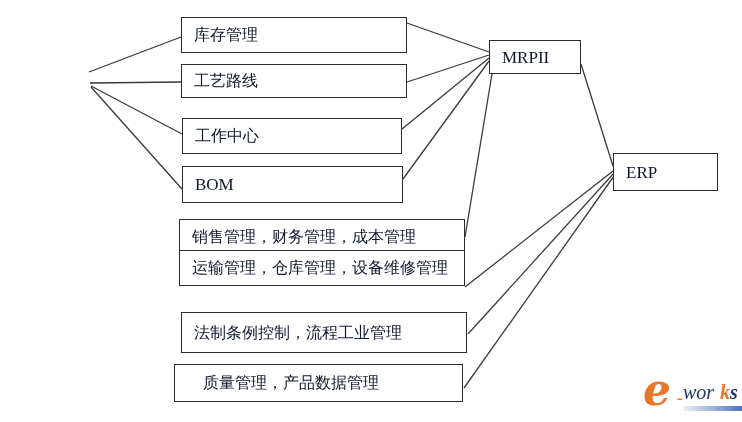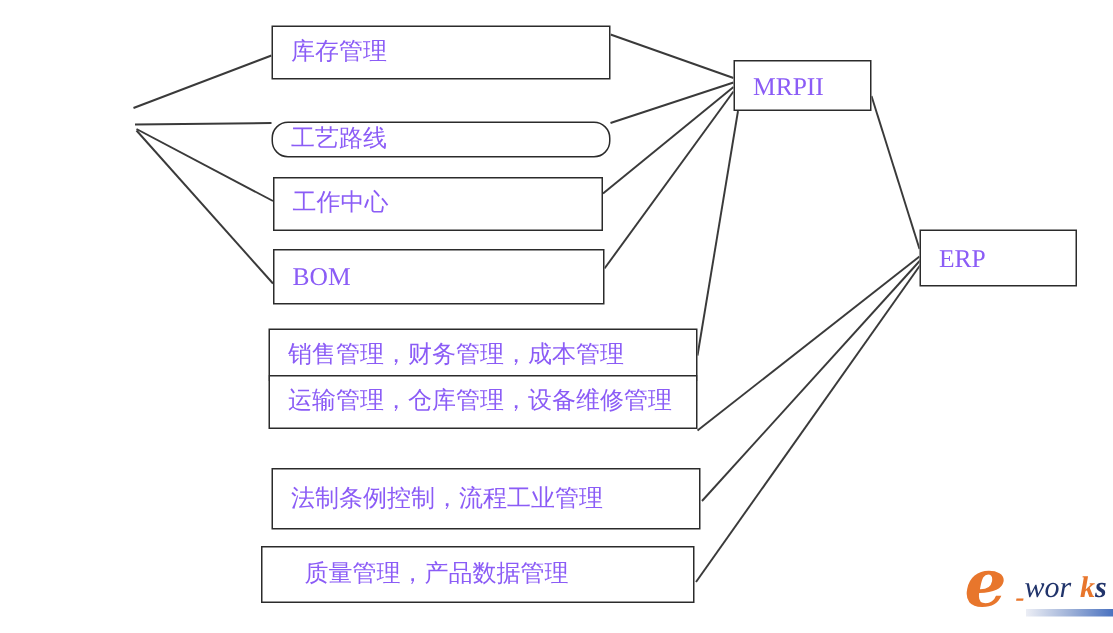--- a/index.html
+++ b/index.html
@@ -3,30 +3,30 @@
 <meta charset="utf-8">
 <style>
   html,body { margin:0; padding:0; background:#ffffff; }
   .canvas {
     position:relative; width:742px; height:422px; background:#ffffff;
     font-family:"Liberation Serif","DejaVu Serif",serif; overflow:hidden;
   }
   svg.edge-layer { position:absolute; left:0; top:0; width:742px; height:422px; }
   .node {
     position:absolute; box-sizing:border-box; background:#ffffff;
-    border:1.6px solid #2b2b2b; color:#8b5cf6;
+    border:1.6px solid #2b2b2b; color:#0f172a;
     display:flex; align-items:center; padding-left:12px;
     font-size:16px; white-space:nowrap; line-height:1;
   }
   .node.en { font-size:17px; }
   .node.center { justify-content:center; padding-left:0; }
   
   .n-mrp        { left:21px;  top:64px;  width:68px;  height:37px; }
   .n-inventory  { left:181px; top:17px;  width:226px; height:36px; }
-  .n-routing    { left:181px; top:81px;  width:226px; height:24px;border-radius:11px; }
+  .n-routing    { left:181px; top:64px;  width:226px; height:34px; }
   .n-workcenter { left:182px; top:118px; width:220px; height:36px; }
   .n-bom        { left:182px; top:166px; width:221px; height:37px; }
   .n-mrpii      { left:489px; top:40px;  width:92px;  height:34px;text-align:center; }
   .n-erp        { left:613px; top:153px; width:105px; height:38px; }
   .n-sales      { left:179px; top:219px; width:286px; height:35px; }
   .n-transport  { left:179px; top:250px; width:286px; height:36px; }
   .n-legal      { left:181px; top:312px; width:286px; height:41px; }
   .n-quality    { left:174px; top:364px; width:289px; height:38px;padding-left:28px; }
   
   .logo { position:absolute; left:646px; top:380px; width:94px; height:34px; }

